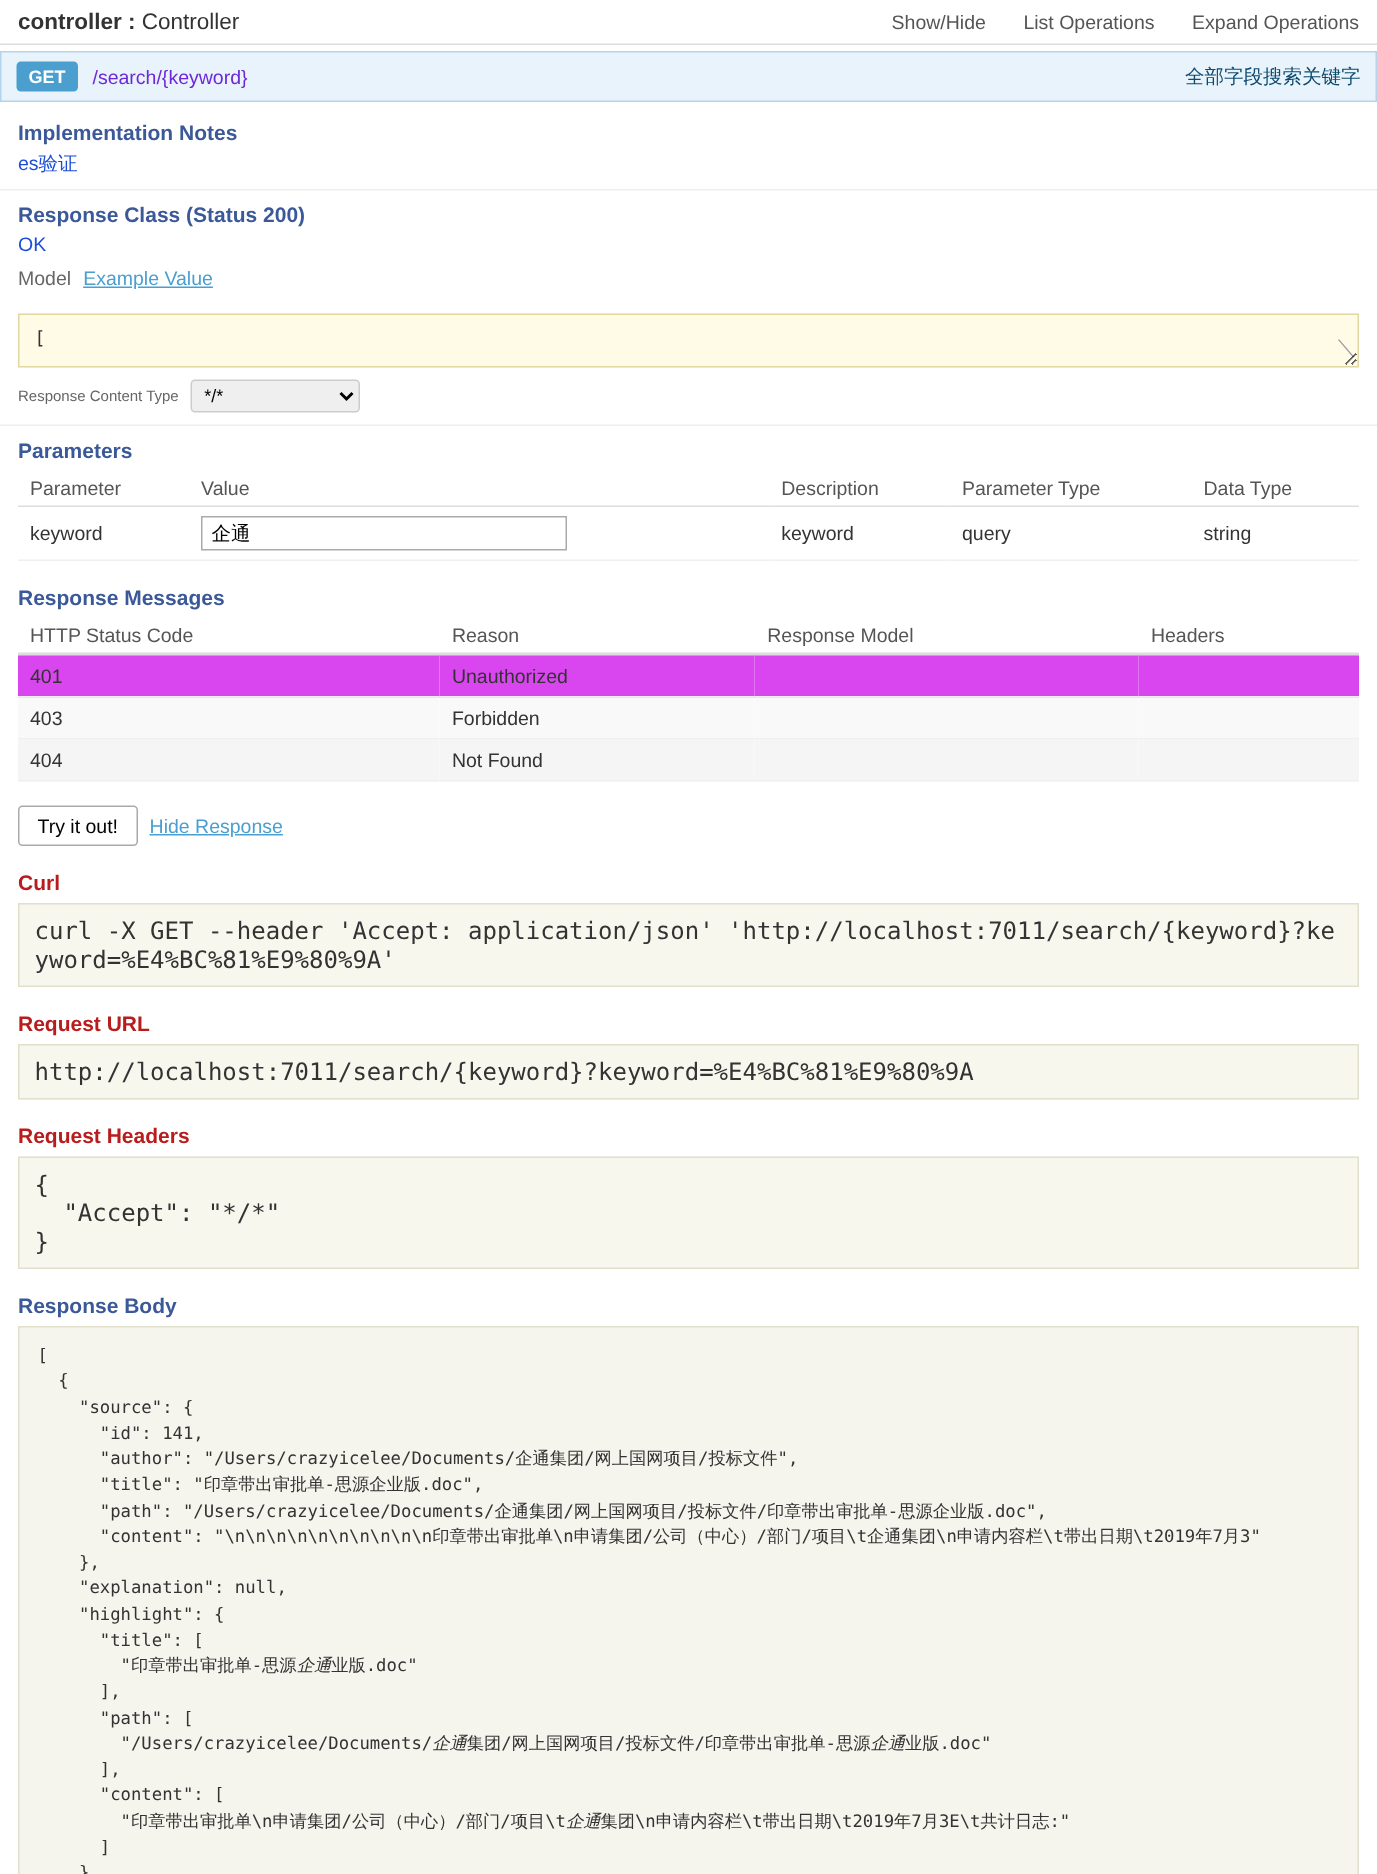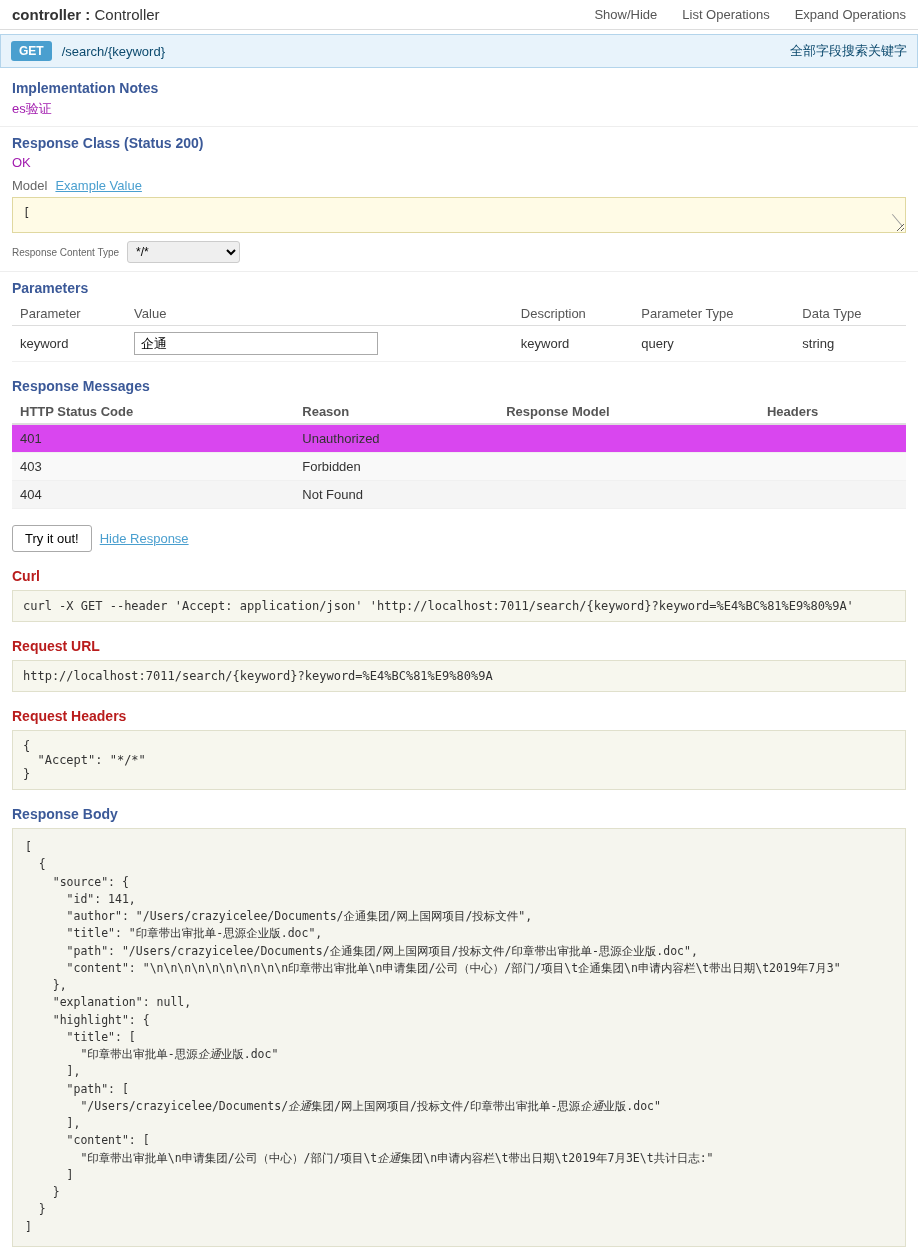--- a/index.html
+++ b/index.html
@@ -45,50 +45,50 @@
       background: #4a9fcf;
       color: #fff;
       font-weight: bold;
       font-size: 12px;
       padding: 3px 8px;
       border-radius: 3px;
       margin-right: 10px;
     }
     .get-path {
       font-size: 13px;
-      color: #0c4a6e;
+      color: #6d28d9;
       flex: 1;
     }
     .get-desc {
       font-size: 13px;
       color: #0c4a6e;
     }
 
     
     .section {
       padding: 8px 12px;
       border-bottom: 1px solid #eee;
     }
     .section-title {
       font-size: 14px;
       font-weight: bold;
       color: #3b5998;
       margin-bottom: 4px;
     }
     .section-text {
       font-size: 13px;
-      color: #a21caf;
+      color: #1d4ed8;
     }
 
     
     .model-row {
       display: flex;
       align-items: center;
       gap: 8px;
-      margin-bottom: 4px;
+      margin-bottom: 16px;
     }
     .model-label { color: #666; font-size: 13px; }
     .model-tab {
       font-size: 13px;
       color: #4a9fcf;
       cursor: pointer;
       text-decoration: underline;
     }
 
     
@@ -170,21 +170,21 @@
     .resp-msg-table {
       width: 100%;
       border-collapse: collapse;
       font-size: 13px;
     }
     .resp-msg-table th {
       text-align: left;
       padding: 4px 8px;
       border-bottom: 2px solid #ddd;
       color: #555;
-      font-weight: bold;
+      font-weight: normal;
     }
     .resp-msg-table td {
       padding: 6px 8px;
       border-bottom: 1px solid #f0f0f0;
     }
     .status-401 { background: #d946ef; }
     .status-403 { background: #f9f9f9; }
     .status-404 { background: #f5f5f5; }
 
     
@@ -210,21 +210,21 @@
       font-size: 14px;
       font-weight: bold;
       color: #b91c1c;
       margin-bottom: 6px;
     }
     .code-box {
       background: #f7f7ee;
       border: 1px solid #e0e0cc;
       padding: 8px 10px;
       font-family: monospace;
-      font-size: 12px;
+      font-size: 16px;
       color: #333;
       word-break: break-all;
       white-space: pre-wrap;
     }
 
     
     .resp-body-section { padding: 8px 12px; }
     .resp-body-title {
       font-size: 14px;
       font-weight: bold;

